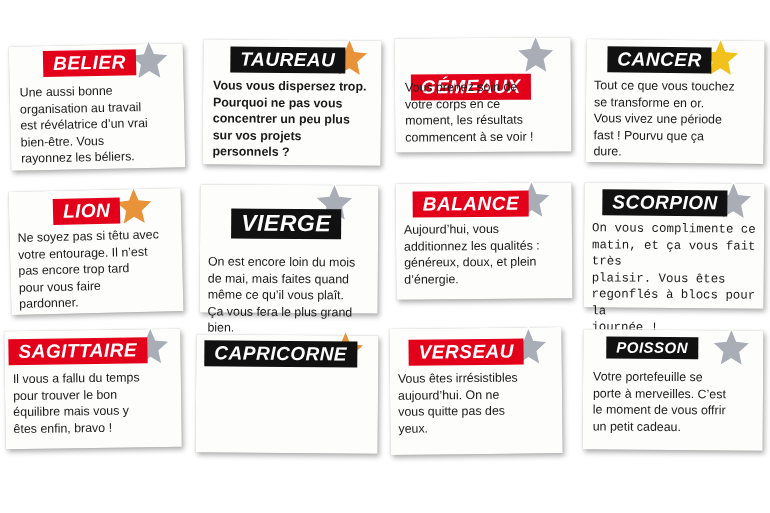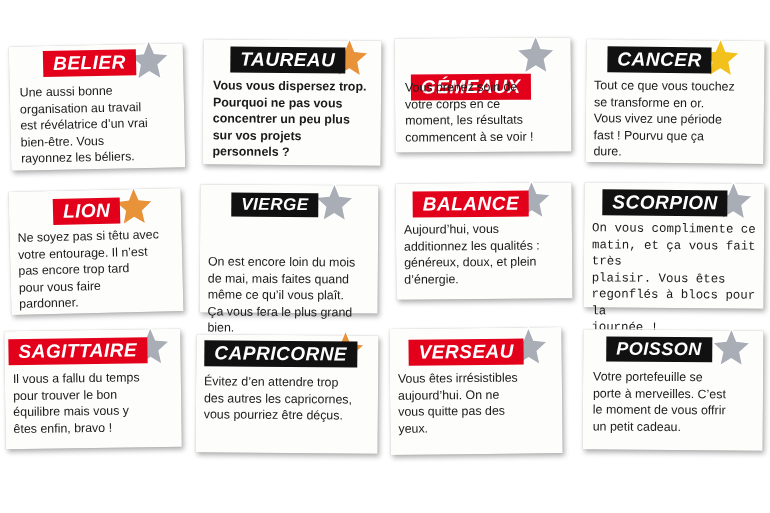--- a/index.html
+++ b/index.html
@@ -165,21 +165,21 @@
   </div>
 
   <div class="card" style="left:200px; top:185px; width:178px; height:128px; transform: rotate(0.4deg);">
     <div class="card-inner">
       <div class="paper"></div>
       <div class="star" style="left:113px; top:-4px;">
         <svg width="42" height="42" viewBox="0 0 44 44">
             <polygon points="22,2 27.5,15.5 42,17 31,27 34,41.5 22,34 10,41.5 13,27 2,17 16.5,15.5" fill="#a9adb5" stroke="#ffffff" stroke-width="1.4"></polygon>
           </svg>
       </div>
-      <div class="banner black" style="left:31px; top:8px; font-size:17px;">VIERGE</div>
+      <div class="banner black" style="left:31px; top:24px; font-size:23px;">VIERGE</div>
       <div class="body-text" style="left:8px; top:38px; width:170px;margin-top:31px;">On est encore loin du mois
 de mai, mais faites quand
 même ce qu’il vous plaît.
 Ça vous fera le plus grand
 bien.</div>
     </div>
   </div>
 
   <div class="card" style="left:396px; top:183px; width:176px; height:116px; transform: rotate(-0.5deg);">
     <div class="card-inner">
@@ -232,23 +232,20 @@
 
   <div class="card" style="left:196px; top:335px; width:182px; height:118px; transform: rotate(0.5deg);">
     <div class="card-inner">
       <div class="paper"></div>
       <div class="star" style="left:128px; top:-7px;">
         <svg width="42" height="42" viewBox="0 0 44 44">
             <polygon points="22,2 27.5,15.5 42,17 31,27 34,41.5 22,34 10,41.5 13,27 2,17 16.5,15.5" fill="#e8923a" stroke="#ffffff" stroke-width="1.4"></polygon>
           </svg>
       </div>
       <div class="banner black" style="left:8px; top:6px; font-size:19px;">CAPRICORNE</div>
-      <div class="body-text" style="left:8px; top:39px; width:172px;">Évitez d’en attendre trop
-des autres les capricornes,
-vous pourriez être déçus.</div>
     </div>
   </div>
 
   <div class="card" style="left:390px; top:328px; width:172px; height:126px; transform: rotate(-0.6deg);">
     <div class="card-inner">
       <div class="paper"></div>
       <div class="star" style="left:118px; top:-2px;">
         <svg width="42" height="42" viewBox="0 0 44 44">
             <polygon points="22,2 27.5,15.5 42,17 31,27 34,41.5 22,34 10,41.5 13,27 2,17 16.5,15.5" fill="#a9adb5" stroke="#ffffff" stroke-width="1.4"></polygon>
           </svg>
@@ -262,21 +259,21 @@
   </div>
 
   <div class="card" style="left:583px; top:330px; width:180px; height:120px; transform: rotate(0.4deg);">
     <div class="card-inner">
       <div class="paper"></div>
       <div class="star" style="left:127px; top:-4px;">
         <svg width="42" height="42" viewBox="0 0 44 44">
             <polygon points="22,2 27.5,15.5 42,17 31,27 34,41.5 22,34 10,41.5 13,27 2,17 16.5,15.5" fill="#a9adb5" stroke="#ffffff" stroke-width="1.4"></polygon>
           </svg>
       </div>
-      <div class="banner black" style="left:23px; top:7px; font-size:18px;">POISSON</div>
+      <div class="banner black" style="left:23px; top:7px; font-size:15px;">POISSON</div>
       <div class="body-text" style="left:10px; top:39px; width:168px;">Votre portefeuille se
 porte à merveilles. C’est
 le moment de vous offrir
 un petit cadeau.</div>
     </div>
   </div>
 
 </div>
 
 </body></html>

